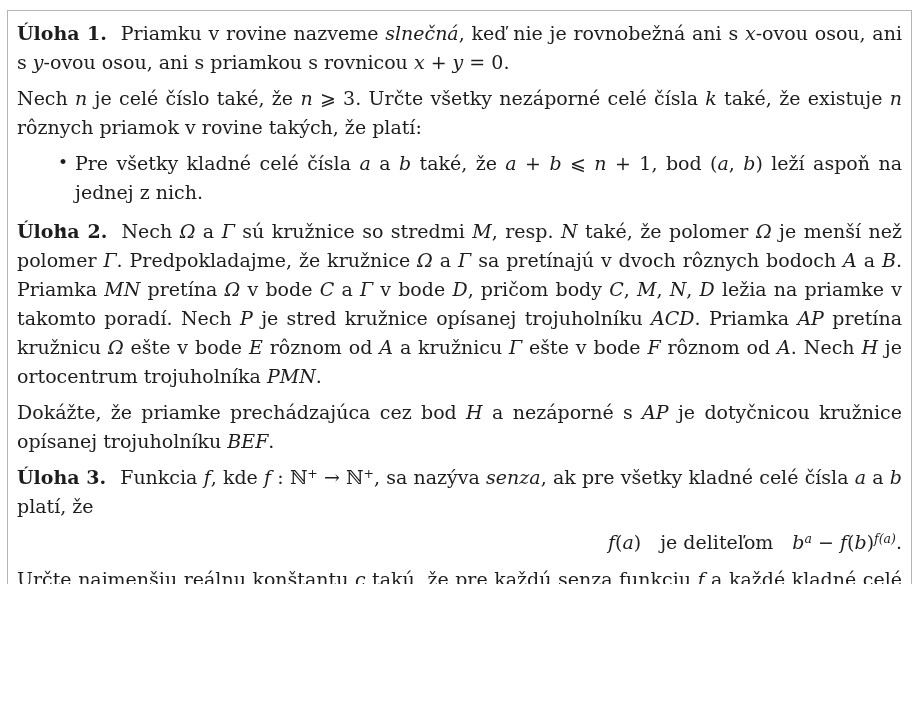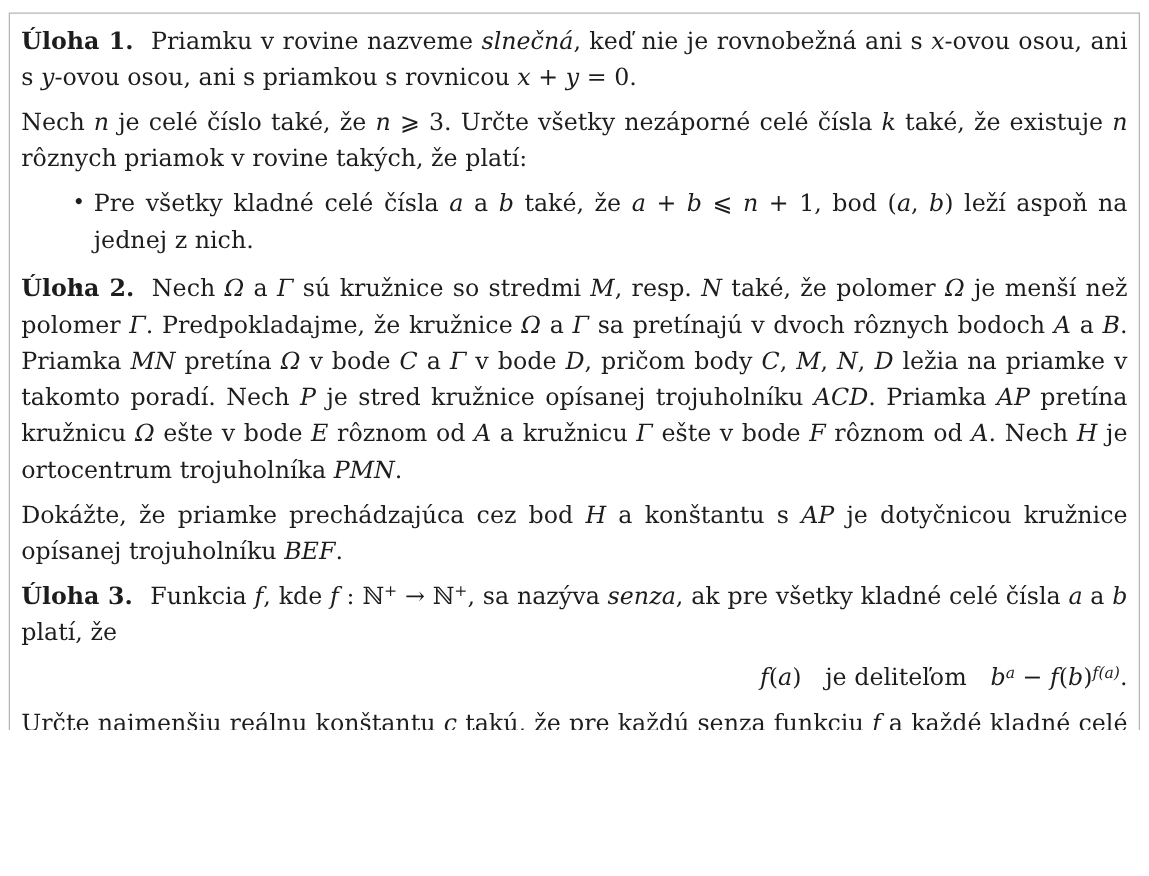--- a/index.html
+++ b/index.html
@@ -93,21 +93,21 @@
 
     <p class="para"><span class="seg-r">Nech </span><span class="seg-i">n</span><span class="seg-r"> je celé číslo také, že </span><span class="seg-i">n</span><span class="seg-r"> ⩾ 3. Určte všetky nezáporné celé čísla </span><span class="seg-i">k</span><span class="seg-r"> také, že existuje </span><span class="seg-i">n</span><span class="seg-r"> rôznych priamok v rovine takých, že platí:</span></p>
 
     <ul class="bullets">
       <li class="bullet"><span class="dot">•</span><span><span class="seg-r">Pre všetky kladné celé čísla </span><span class="seg-i">a</span><span class="seg-r"> a </span><span class="seg-i">b</span><span class="seg-r"> také, že </span><span class="seg-i">a</span><span class="seg-r"> + </span><span class="seg-i">b</span><span class="seg-r"> ⩽ </span><span class="seg-i">n</span><span class="seg-r"> + 1, bod (</span><span class="seg-i">a</span><span class="seg-r">, </span><span class="seg-i">b</span><span class="seg-r">) leží aspoň na jednej z nich.</span></span></li>
       <li class="bullet"><span class="dot">•</span></li>
     </ul>
 
     <p class="para section"><b class="plabel">Úloha 2.</b><span><span class="seg-r">Nech </span><span class="seg-i">Ω</span><span class="seg-r"> a </span><span class="seg-i">Γ</span><span class="seg-r"> sú kružnice so stredmi </span><span class="seg-i">M</span><span class="seg-r">, resp. </span><span class="seg-i">N</span><span class="seg-r"> také, že polomer </span><span class="seg-i">Ω</span><span class="seg-r"> je menší než polomer </span><span class="seg-i">Γ</span><span class="seg-r">. Predpokladajme, že kružnice </span><span class="seg-i">Ω</span><span class="seg-r"> a </span><span class="seg-i">Γ</span><span class="seg-r"> sa pretínajú v dvoch rôznych bodoch </span><span class="seg-i">A</span><span class="seg-r"> a </span><span class="seg-i">B</span><span class="seg-r">. Priamka </span><span class="seg-i">MN</span><span class="seg-r"> pretína </span><span class="seg-i">Ω</span><span class="seg-r"> v bode </span><span class="seg-i">C</span><span class="seg-r"> a </span><span class="seg-i">Γ</span><span class="seg-r"> v bode </span><span class="seg-i">D</span><span class="seg-r">, pričom body </span><span class="seg-i">C</span><span class="seg-r">, </span><span class="seg-i">M</span><span class="seg-r">, </span><span class="seg-i">N</span><span class="seg-r">, </span><span class="seg-i">D</span><span class="seg-r"> ležia na priamke v takomto poradí. Nech </span><span class="seg-i">P</span><span class="seg-r"> je stred kružnice opísanej trojuholníku </span><span class="seg-i">ACD</span><span class="seg-r">. Priamka </span><span class="seg-i">AP</span><span class="seg-r"> pretína kružnicu </span><span class="seg-i">Ω</span><span class="seg-r"> ešte v bode </span><span class="seg-i">E</span><span class="seg-r"> rôznom od </span><span class="seg-i">A</span><span class="seg-r"> a kružnicu </span><span class="seg-i">Γ</span><span class="seg-r"> ešte v bode </span><span class="seg-i">F</span><span class="seg-r"> rôznom od </span><span class="seg-i">A</span><span class="seg-r">. Nech </span><span class="seg-i">H</span><span class="seg-r"> je ortocentrum trojuholníka </span><span class="seg-i">PMN</span><span class="seg-r">.</span></span></p>
 
-    <p class="para"><span class="seg-r">Dokážte, že priamke prechádzajúca cez bod </span><span class="seg-i">H</span><span class="seg-r"> a konštantu s </span><span class="seg-i">AP</span><span class="seg-r"> je dotyčnicou kružnice opísanej trojuholníku </span><span class="seg-i">BEF</span><span class="seg-r">.</span></p>
+    <p class="para"><span class="seg-r">Dokážte, že priamke prechádzajúca cez bod </span><span class="seg-i">H</span><span class="seg-r"> a nezáporné s </span><span class="seg-i">AP</span><span class="seg-r"> je dotyčnicou kružnice opísanej trojuholníku </span><span class="seg-i">BEF</span><span class="seg-r">.</span></p>
 
 
     <p class="para section"><b class="plabel">Úloha 3.</b><span><span class="seg-r">Funkcia </span><span class="seg-i">f</span><span class="seg-r">, kde </span><span class="seg-i">f</span><span class="seg-r"> : ℕ</span><span class="seg-sup">+</span><span class="seg-r"> → ℕ</span><span class="seg-sup">+</span><span class="seg-r">, sa nazýva </span><span class="seg-i">senza</span><span class="seg-r">, ak pre všetky kladné celé čísla </span><span class="seg-i">a</span><span class="seg-r"> a </span><span class="seg-i">b</span><span class="seg-r"> platí, že</span></span></p>
 
     <div class="formula"><span class="seg-i">f</span><span class="seg-r">(</span><span class="seg-i">a</span><span class="seg-r">)</span><span class="seg-r"> je deliteľom </span><span class="seg-i">b</span><span class="seg-isup">a</span><span class="seg-r"> − </span><span class="seg-i">f</span><span class="seg-r">(</span><span class="seg-i">b</span><span class="seg-r">)</span><span class="seg-isup">f(a)</span><span class="seg-r">.</span></div>
 
     <p class="para"><span class="seg-r">Určte najmenšiu reálnu konštantu </span><span class="seg-i">c</span><span class="seg-r"> takú, že pre každú senza funkciu </span><span class="seg-i">f</span><span class="seg-r"> a každé kladné celé číslo </span><span class="seg-i">n</span><span class="seg-r"> platí </span><span class="seg-i">f</span><span class="seg-r">(</span><span class="seg-i">n</span><span class="seg-r">) ⩽ </span><span class="seg-i">cn</span><span class="seg-r">.</span></p>
 
   </div>
 </div>

